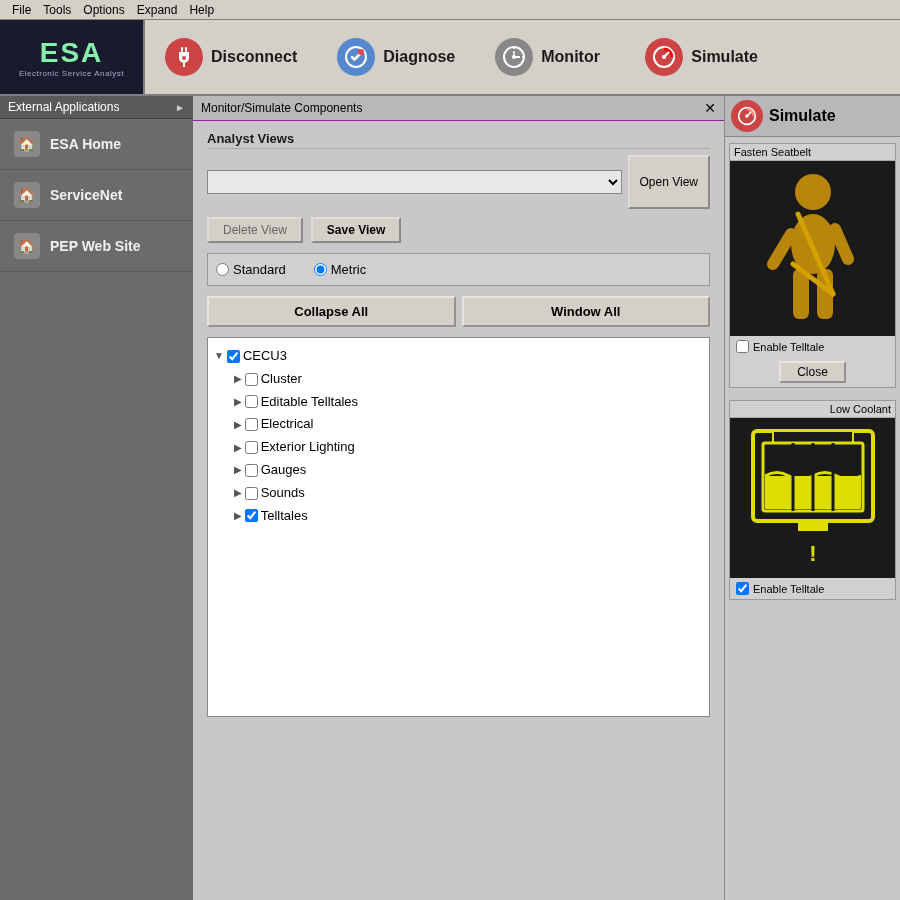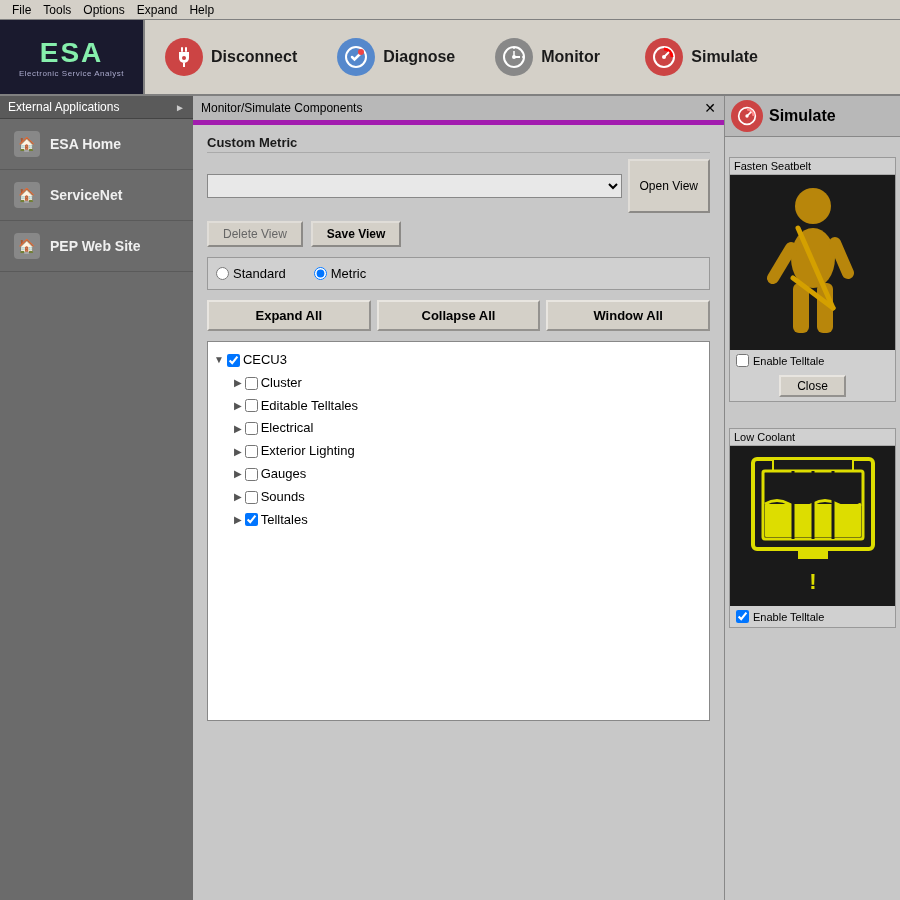--- a/index.html
+++ b/index.html
@@ -136,21 +136,21 @@
     
     #center {
       flex: 1;
       background: #c8c8c8;
       display: flex;
       flex-direction: column;
       border-right: 1px solid #888;
     }
     .panel-header {
       background: #b8b8b8;
-      border-bottom: 5px solid #a21caf;
+      border-bottom: 1px solid #a21caf;
       padding: 4px 8px;
       font-size: 12px;
       display: flex;
       justify-content: space-between;
       align-items: center;
     }
 
     .panel-content {
       padding: 10px 14px;
       flex: 1;
@@ -306,21 +306,21 @@
       background: #cc4444;
       display: flex;
       align-items: center;
       justify-content: center;
       color: white;
       font-size: 16px;
     }
 
     .simulate-section {
       border: 1px solid #999;
-      margin: 20px 4px;
+      margin: 6px 4px;
       background: #d0d0d0;
     }
     .simulate-section-title {
       font-size: 11px;
       padding: 2px 4px;
       background: #d0d0d0;
       border-bottom: 1px solid #aaa;
     }
 
     .seatbelt-graphic {
@@ -359,20 +359,21 @@
     .low-coolant-section {
       border: 1px solid #999;
       margin: 6px 4px;
       background: #d0d0d0;
     }
     .low-coolant-title {
       font-size: 11px;
       padding: 2px 4px;
       background: #d0d0d0;
       border-bottom: 1px solid #aaa;
+      text-align: right;
     }
     .coolant-graphic {
       width: 100%;
       height: 160px;
       background: #1a1a1a;
       display: flex;
       align-items: center;
       justify-content: center;
       overflow: hidden;
     }
@@ -475,21 +476,21 @@
     </div>
   </div>
 
   <div id="center">
     <div class="panel-header">
       <span>Monitor/Simulate Components</span>
       <span style="cursor:pointer;font-size:14px;">✕</span>
     </div>
     <div class="panel-content">
 
-      <div class="section-label">Custom Metric</div>
+      <div class="section-label">Analyst Views</div>
       <div class="custom-views-row">
         <select class="custom-views-select">
           <option value=""></option>
         </select>
         <button class="btn-open-view">Open View</button>
       </div>
       <div class="delete-save-row">
         <button class="btn-delete-view">Delete View</button>
         <button class="btn-save-view">Save View</button>
       </div>
@@ -499,21 +500,20 @@
           <label class="radio-option">
             <input type="radio" name="unit" value="standard" style=""> Standard
           </label>
           <label class="radio-option">
             <input type="radio" name="unit" value="metric" checked="" style=""> Metric
           </label>
         </div>
       </div>
 
       <div class="expand-row">
-        <button class="btn-expand">Expand All</button>
         <button class="btn-expand">Collapse All</button>
         <button class="btn-expand">Window All</button>
       </div>
 
       <div class="tree-area">
         <div class="tree-node">
           <div class="tree-node-parent">
             <span class="expand-icon">▼</span>
             <input type="checkbox" checked="" style="">
             <span>CECU3</span>

